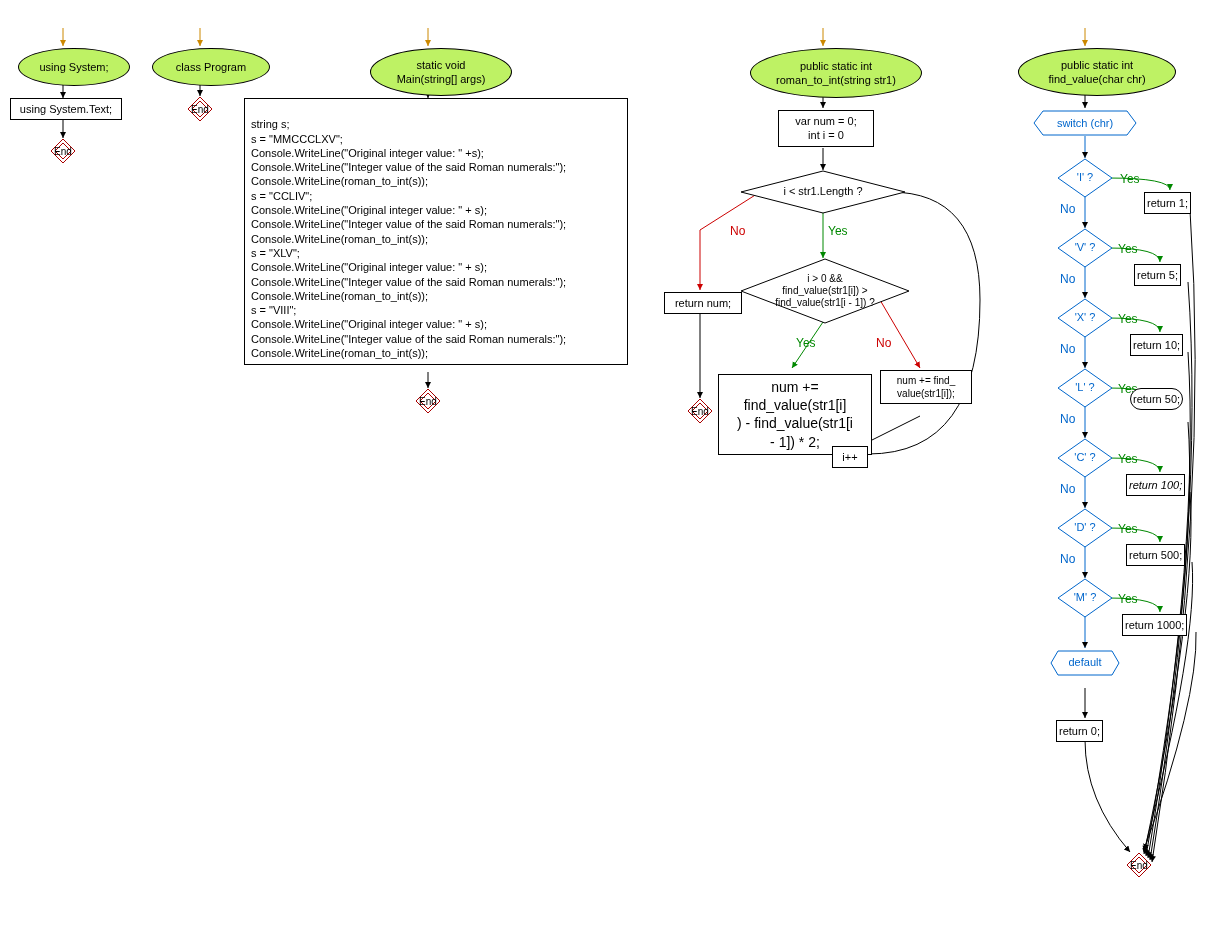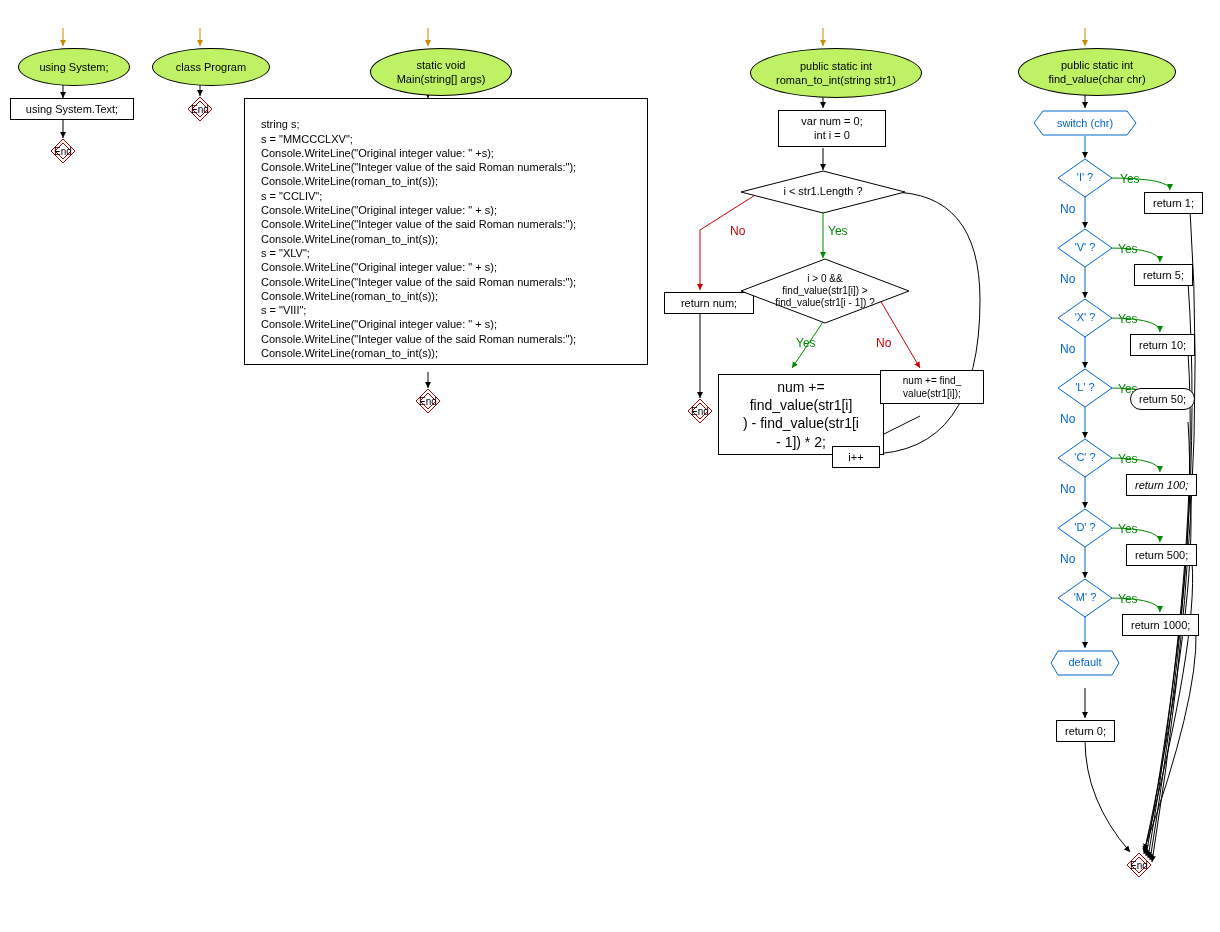--- a/index.html
+++ b/index.html
@@ -22,29 +22,29 @@
     border: 1px solid #000;
     border-radius: 50%;
     padding: 4px 10px;
     background: #bef264;
     display: flex;
     align-items: center;
     justify-content: center;
   }
   .rect {
     border: 1px solid #000;
-    padding: 3px 8px;
+    padding: 3px 2px;
     background: #fff;
     display: flex;
     align-items: center;
     justify-content: center;
   }
   .rect-left {
     border: 1px solid #000;
-    padding: 4px 16px;
+    padding: 4px 6px;
     background: #fff;
     text-align: left;
     white-space: pre-line;
   }
   .diamond {
     position: absolute;
     text-align: center;
     display: flex;
     align-items: center;
     justify-content: center;

